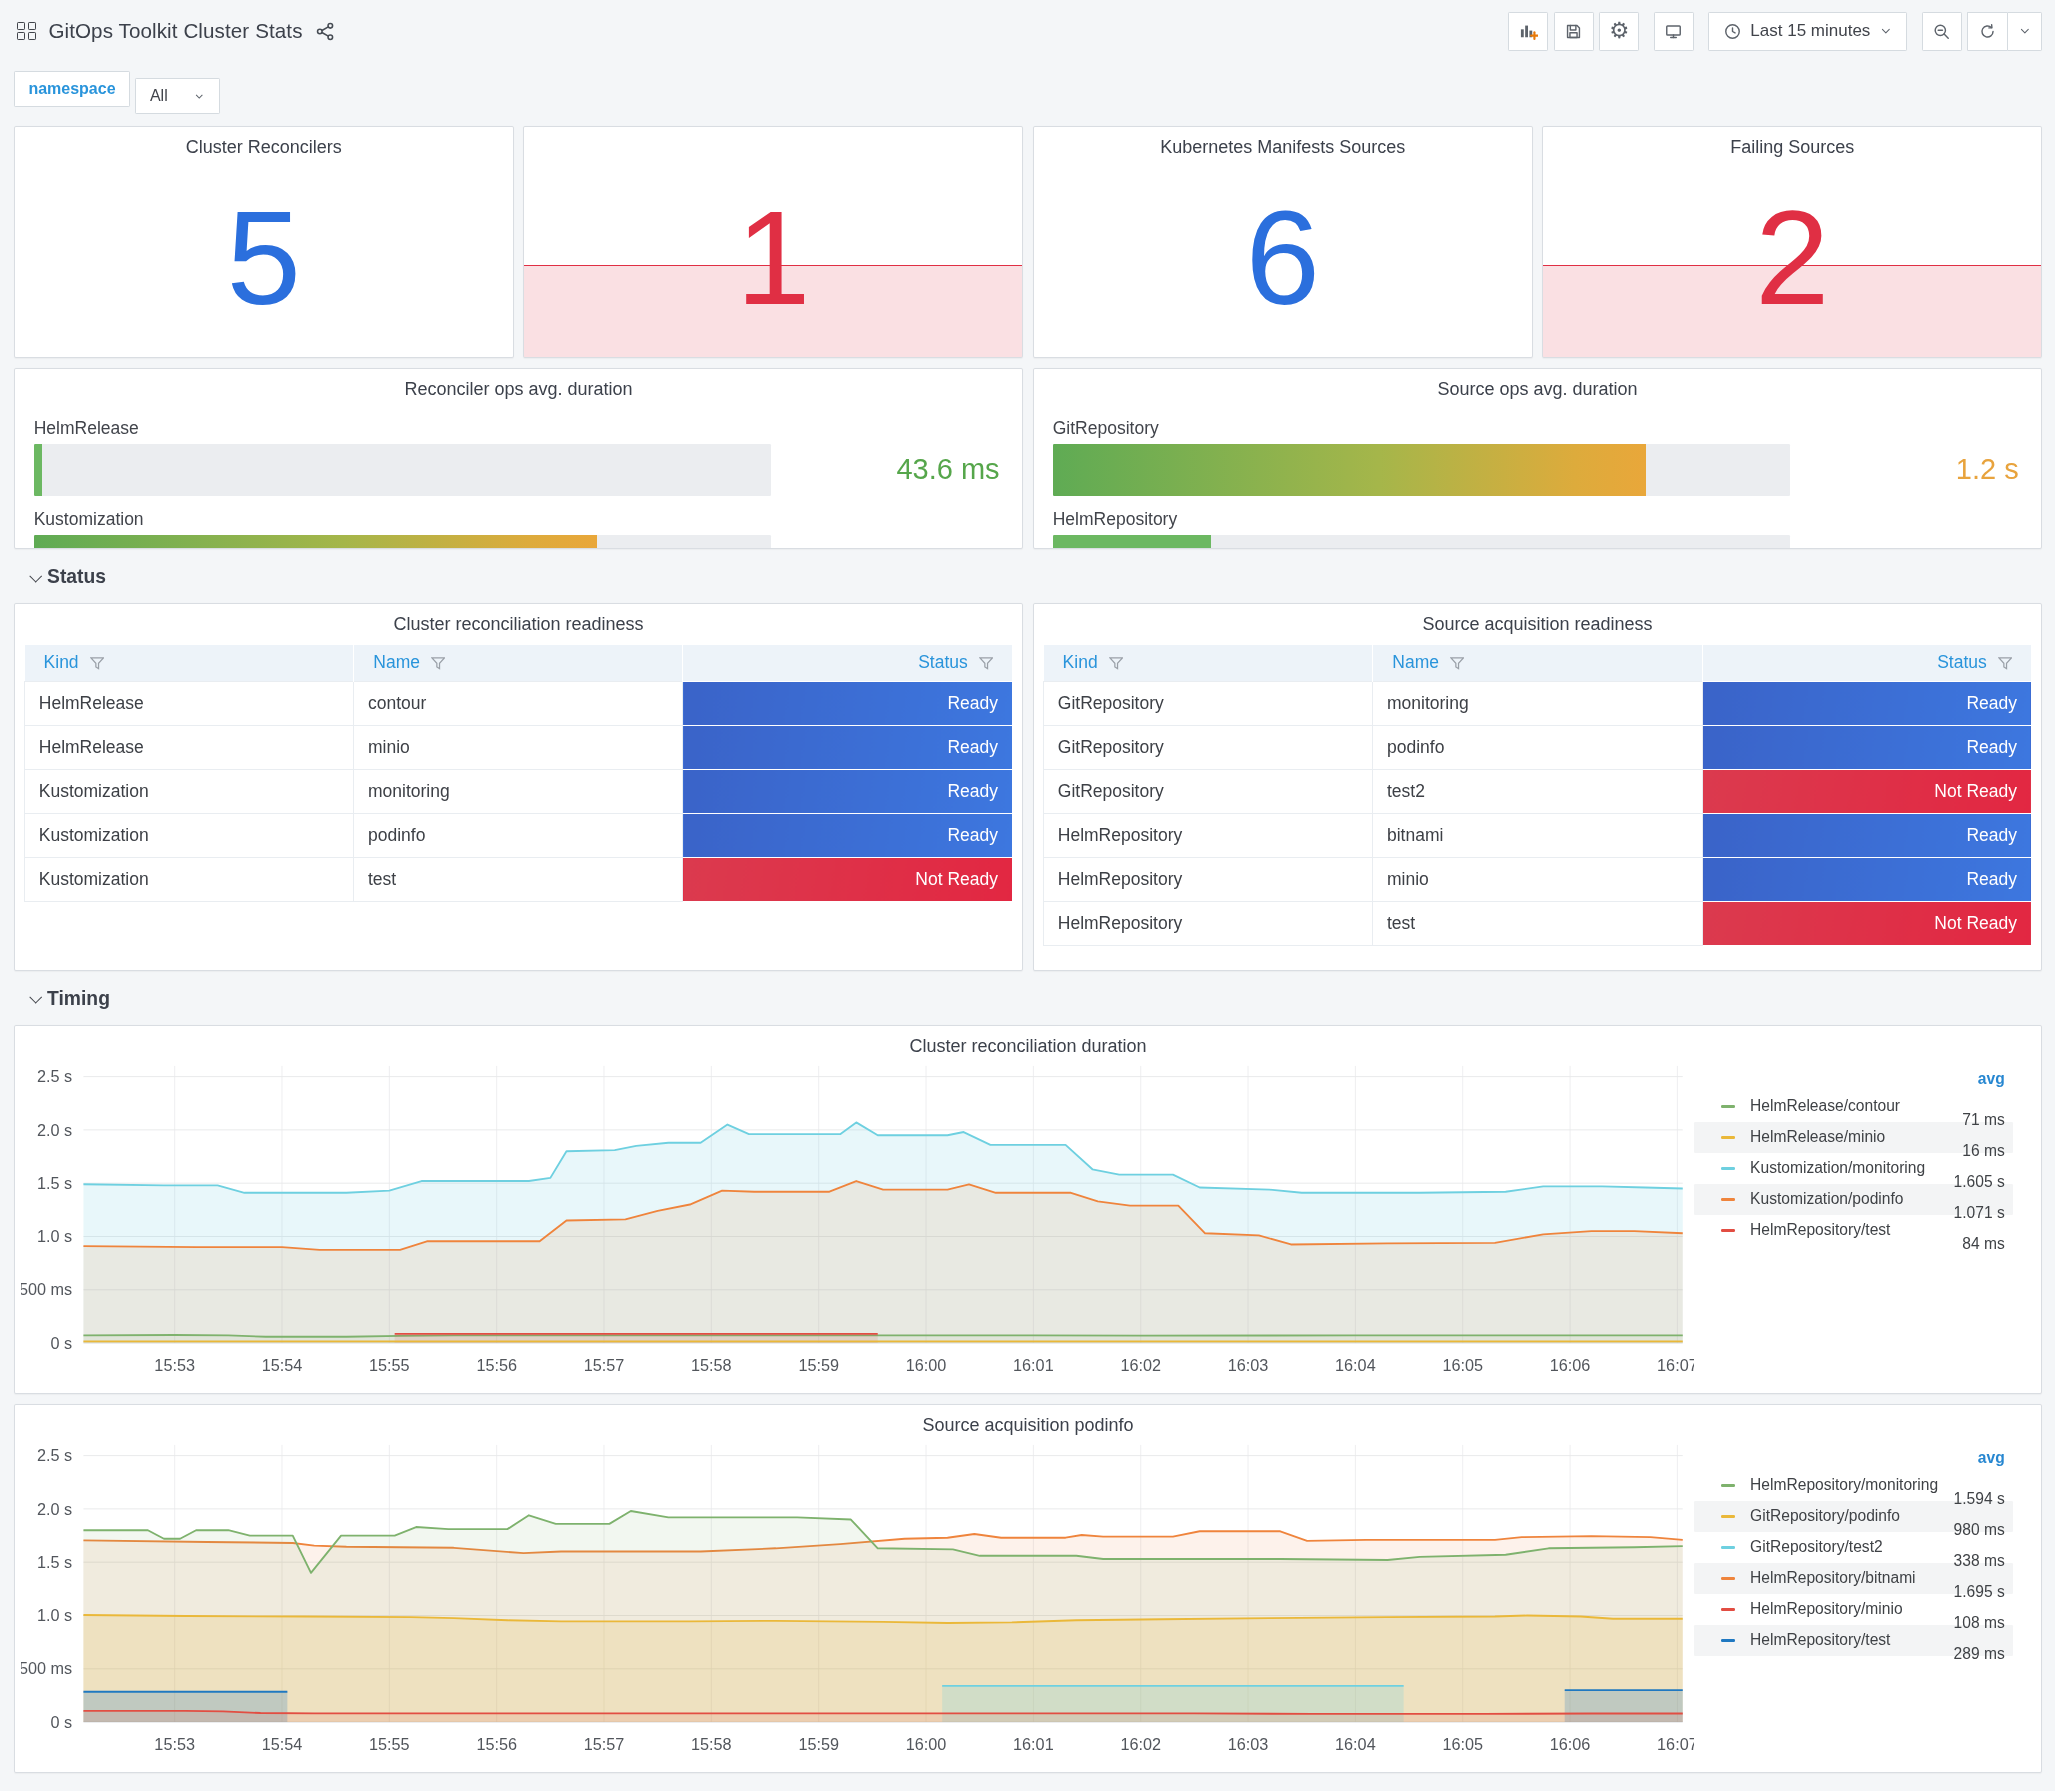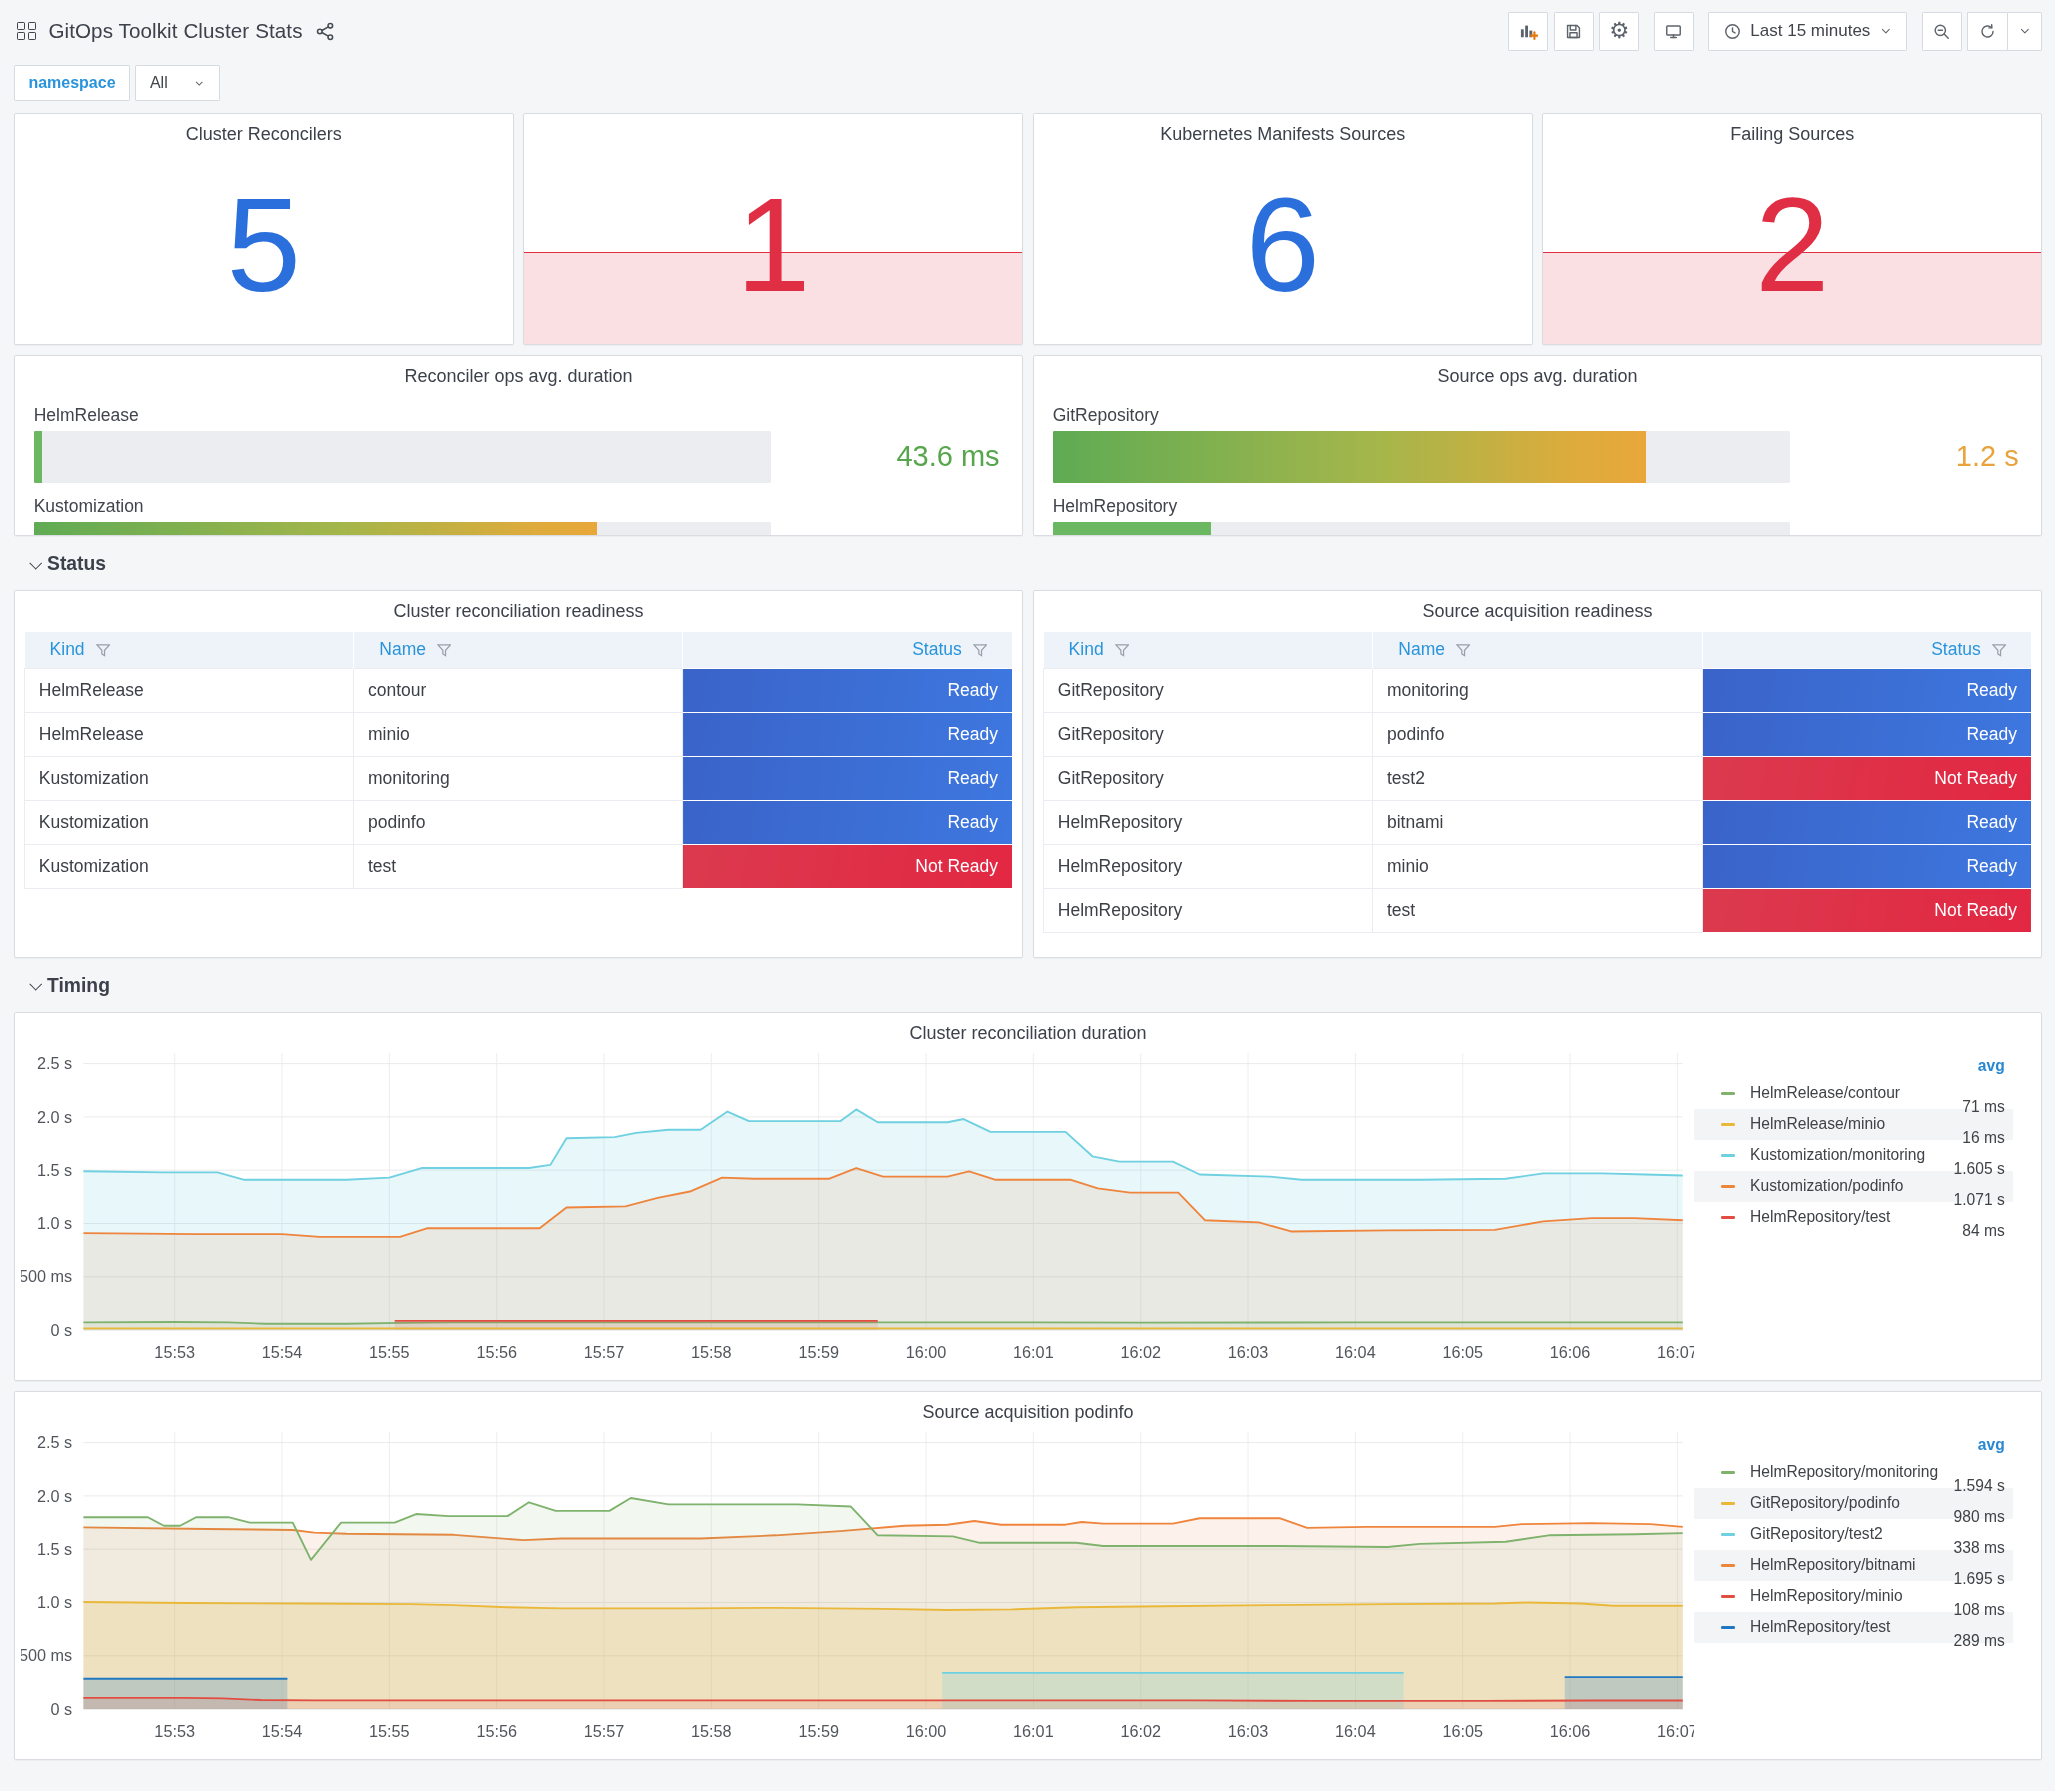--- a/index.html
+++ b/index.html
@@ -21,21 +21,21 @@
   .split { display:flex; }
   .split .seg1 { border-right:none; border-radius:1.2px 0 0 1.2px; }
   .split .seg2 { border-radius:0 1.2px 1.2px 0; min-width:35px; border-left:0.6px solid #d5dbe0; }
   .gear-glyph { font-size:22.5px; line-height:1; }
 
   
   .varrow { display:flex; align-items:center; gap:5px; margin:11.2px 0 12.5px 0; }
   .varbox { height:36px; background:#fff; border:0.6px solid #d5dbe0; border-radius:1.2px;
             display:flex; align-items:center; padding:0 13.7px; font-size:16px; }
   .var-label { color:#2994db; font-weight:700; }
-  .var-value { color:#41444b; gap:25px; cursor:pointer; }
+  .var-value { color:#41444b; gap:25px; cursor:pointer;margin-top:13px; }
 
   
   .row { display:flex; gap:9.4px; margin-bottom:10px;justify-content:center; }
   .panel { background:#fff; border:0.6px solid #d9dde2; border-radius:1.9px; position:relative; flex:1;
            box-shadow:0 0.6px 1.2px rgba(0,0,0,.04); overflow:hidden; }
   .panel-title { text-align:center; font-size:18px; font-weight:500; color:#3c414b; padding-top:10px; }
 
   
   .stats-row { height:232px; }
   .stat-value { position:absolute; left:50%; top:57%; transform:translate(-50%,-50%);
@@ -56,21 +56,21 @@
   
   .section-head { display:flex; align-items:center; gap:8.7px; margin:3.7px 0 8.7px 16px; height:35px; cursor:pointer; }
   .section-head .chev { width:8.7px; height:8.7px; border-right:1.9px solid #41444b; border-bottom:1.9px solid #41444b;
                         transform:rotate(45deg) translateY(-1.9px); }
   .section-label { font-size:19.3px; font-weight:700; color:#3c414b; }
 
   
   .tables-row { height:368px; }
   .rtable { width:calc(100% - 19px); margin:10px 9.4px 0 9.4px; border-collapse:collapse; table-layout:fixed; }
   .rtable th { background:#edf3f9; color:#2994db; font-weight:400; font-size:17.5px; text-align:left;
-               padding:0 25px; height:36px; border-right:1.9px solid #fff; }
+               padding:0 19px; height:36px; border-right:1.9px solid #fff; }
   .rtable th.right { text-align:right; border-right:none; }
   .rtable th .funnel { margin-left:6.2px; vertical-align:-1.2px; }
   .rtable td { font-size:17.5px; color:#3d4046; padding:0 13.7px; height:44px;
                border:0.6px solid #e9edf1; background:#fff; }
   .rtable td.status { text-align:right; color:#fff; border-color:#fff; }
 
   
   .chart-panel { height:369px; }
   .chart-flex { display:flex; }
   .chart-svg-wrap { margin-left:6.2px; }

